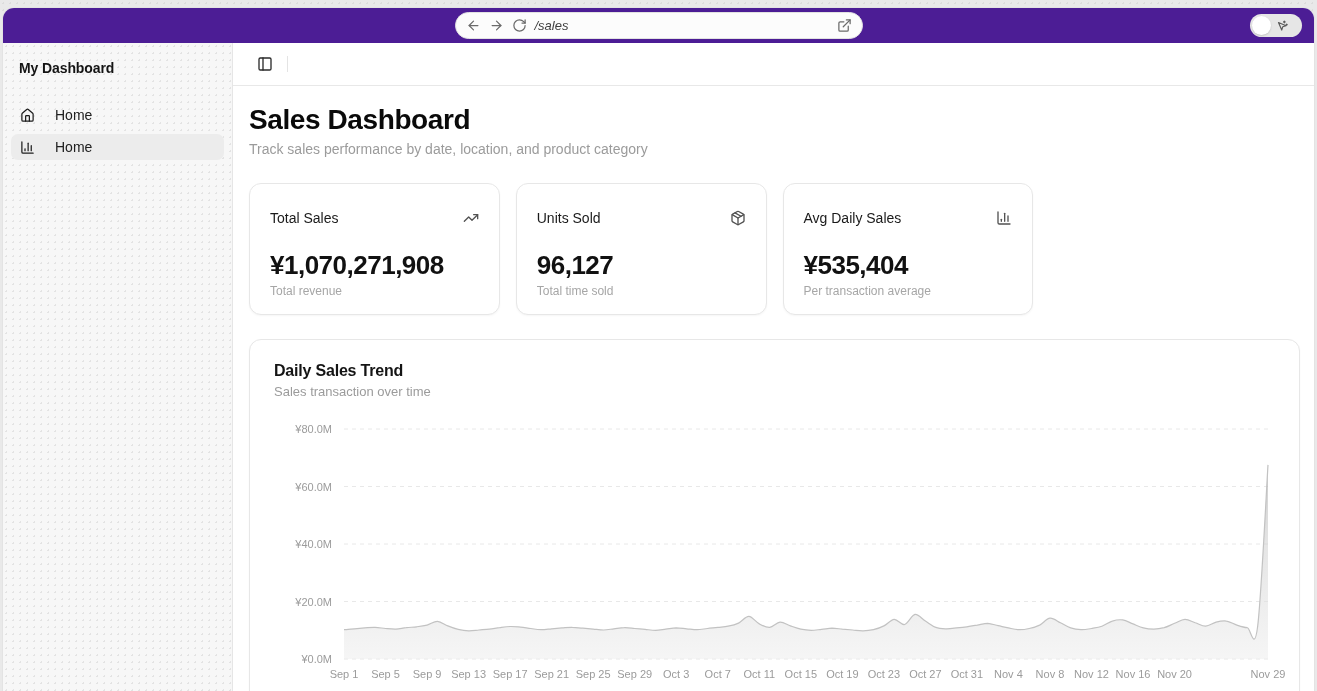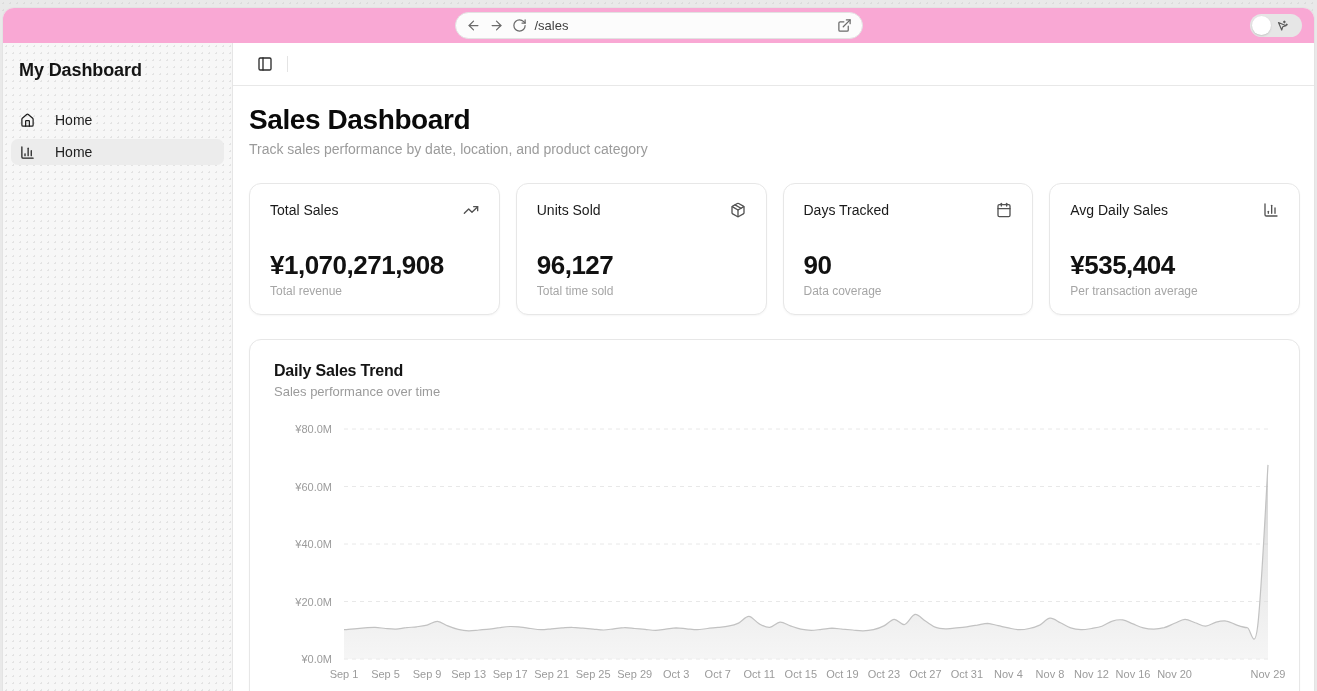--- a/index.html
+++ b/index.html
@@ -15,21 +15,21 @@
     margin:7px 2px 0;
     height:684px;
     background:#fff;
     border-radius:12px 12px 0 0;
     display:flex; flex-direction:column;
     overflow:hidden;
     border:1px solid #e3e3e3;
     border-bottom:none;
   }
   
-  .topbar { height:35px; position:relative; flex:0 0 auto; background:#f9a8d4; }
+  .topbar { height:35px; position:relative; flex:0 0 auto; background:#4c1d95;font-style:italic; }
   .url-pill {
     position:absolute; left:50%; top:4px; transform:translateX(-50%);
     width:408px; height:27px;
     border:1px solid #e2e2e2; border-radius:14px;
     background:#fcfcfc;
     display:flex; align-items:center;
     padding:0 10px; gap:8px;
   }
   .tb-icon { display:inline-flex; color:#6b6b6b; cursor:pointer; }
   .tb-icon svg { width:15px; height:15px; }
@@ -48,21 +48,21 @@
   
   .app { flex:1; display:flex; min-height:0; }
   .sidebar {
     width:230px; flex:0 0 auto;
     background:#f7f7f7;
     background-image:radial-gradient(#e3e3e3 1px, transparent 1px);
     background-size:7px 7px;
     border-right:1px solid #e6e6e6;
     padding:17px 8px 0;
   }
-  .sb-title { font-size:18px; font-weight:700; color:#141414; padding:0 8px; letter-spacing:-0.1px; }
+  .sb-title { font-size:14px; font-weight:700; color:#141414; padding:0 8px; letter-spacing:-0.1px; }
   .sb-nav { margin-top:26px; display:flex; flex-direction:column; gap:6px; }
   .sb-item {
     display:flex; align-items:center; gap:20px;
     height:26px; border-radius:7px; padding:0 9px;
     font-size:14px; color:#202020; cursor:pointer;
   }
   .sb-item.active { background:#ececec; }
   .sb-ic { display:inline-flex; color:#1f1f1f; }
   .sb-ic svg { width:15px; height:15px; }
   
@@ -80,21 +80,21 @@
   h1 { font-size:28px; font-weight:700; letter-spacing:-0.4px; color:#0a0a0a; }
   .subtitle { margin-top:5px; font-size:14px; color:#9b9b9b; }
   
   .cards { margin-top:26px; display:grid; grid-template-columns:repeat(4,1fr); gap:16px; }
   .card {
     background:#fff; border:1px solid #e7e7e7; border-radius:12px;
     box-shadow:0 1px 2px rgba(0,0,0,.04);
     padding:18px 20px 16px; height:132px;
     display:flex; flex-direction:column;
   }
-  .card-head { display:flex; align-items:flex-end; justify-content:space-between; }
+  .card-head { display:flex; align-items:flex-end; justify-content:space-between;margin-top:8px; }
   .card-label { font-size:14px; font-weight:500; color:#1a1a1a; }
   .card-ic { display:inline-flex; color:#525252; }
   .card-ic svg { width:16px; height:16px; }
   .card-value { margin-top:auto; font-size:26px; font-weight:700; letter-spacing:-0.5px; color:#111; }
   .card-caption { margin-top:3px; font-size:12px; color:#a6a6a6; }
   
   .chart-card {
     margin-top:24px;
     background:#fff; border:1px solid #e7e7e7; border-radius:12px;
     box-shadow:0 1px 2px rgba(0,0,0,.04);
@@ -219,56 +219,41 @@
                     <path d="M21 8a2 2 0 0 0-1-1.73l-7-4a2 2 0 0 0-2 0l-7 4A2 2 0 0 0 3 8v8a2 2 0 0 0 1 1.73l7 4a2 2 0 0 0 2 0l7-4A2 2 0 0 0 21 16Z"></path>
                     <path d="m3.3 7 8.7 5 8.7-5"></path>
                     <path d="M12 22V12"></path>
                   </svg>
                 </span>
     </div>
     <div class="card-value">96,127</div>
     <div class="card-caption">Total time sold</div>
   </div>
 
-  <div class="card">
-    <div class="card-head">
-      <span class="card-label">Days Tracked</span>
-      <span class="card-ic">
-                  <svg viewBox="0 0 24 24" fill="none" stroke="currentColor" stroke-width="2" stroke-linecap="round" stroke-linejoin="round">
-                    <path d="M8 2v4"></path>
-                    <path d="M16 2v4"></path>
-                    <rect width="18" height="18" x="3" y="4" rx="2"></rect>
-                    <path d="M3 10h18"></path>
-                  </svg>
-                </span>
-    </div>
-    <div class="card-value">90</div>
-    <div class="card-caption">Data coverage</div>
-  </div>
 
   <div class="card">
     <div class="card-head">
       <span class="card-label">Avg Daily Sales</span>
       <span class="card-ic">
                   <svg viewBox="0 0 24 24" fill="none" stroke="currentColor" stroke-width="2" stroke-linecap="round" stroke-linejoin="round">
                     <path d="M3 3v16a2 2 0 0 0 2 2h16"></path>
                     <path d="M18 17V9"></path>
                     <path d="M13 17V5"></path>
                     <path d="M8 17v-3"></path>
                   </svg>
                 </span>
     </div>
     <div class="card-value">¥535,404</div>
     <div class="card-caption">Per transaction average</div>
   </div>
 </div>
 
         <section class="chart-card">
           <h2>Daily Sales Trend</h2>
-          <p class="chart-sub">Sales performance over time</p>
+          <p class="chart-sub">Sales transaction over time</p>
           <svg id="chart-svg" width="1009" height="262" viewBox="0 0 1009 262">
               <defs>
                 <linearGradient id="areaGrad" gradientUnits="userSpaceOnUse" x1="0" y1="10" x2="0" y2="240">
                   <stop offset="0" stop-color="#8d8d8d"></stop>
                   <stop offset="0.5" stop-color="#cfcfcf"></stop>
                   <stop offset="1" stop-color="#eeeeee"></stop>
                 </linearGradient>
               </defs>
               <line x1="70" x2="994" y1="240" y2="240" stroke="#e8e8e8" stroke-dasharray="4 4"></line>
               <text x="58" y="244" text-anchor="end" class="tick-label">¥0.0M</text>

